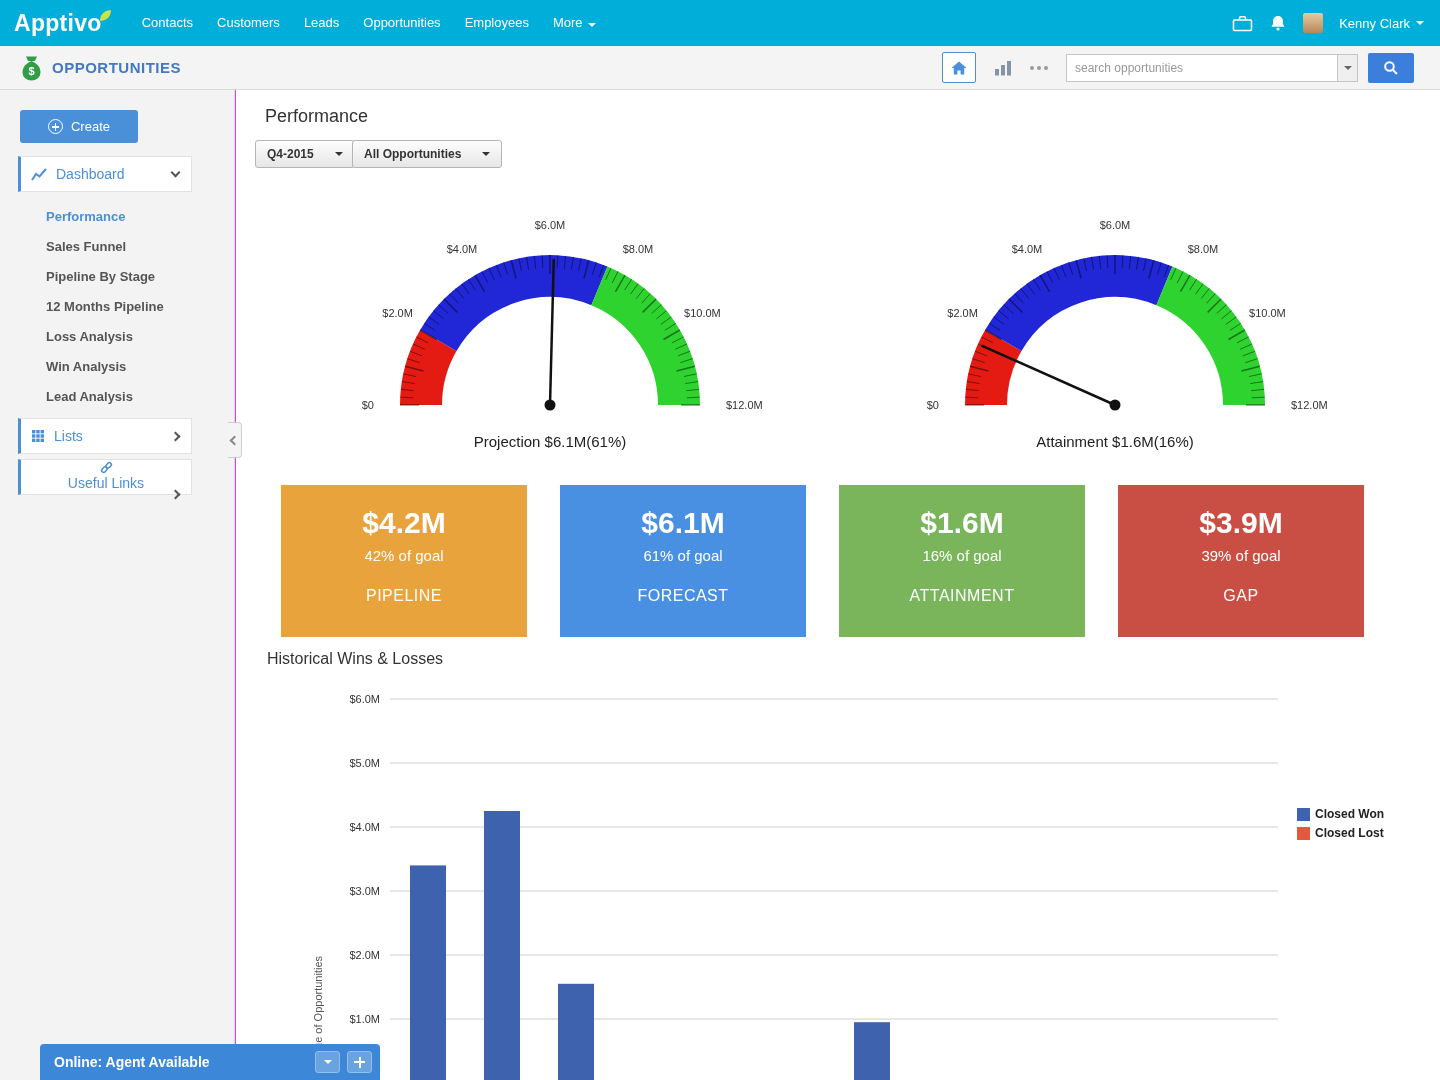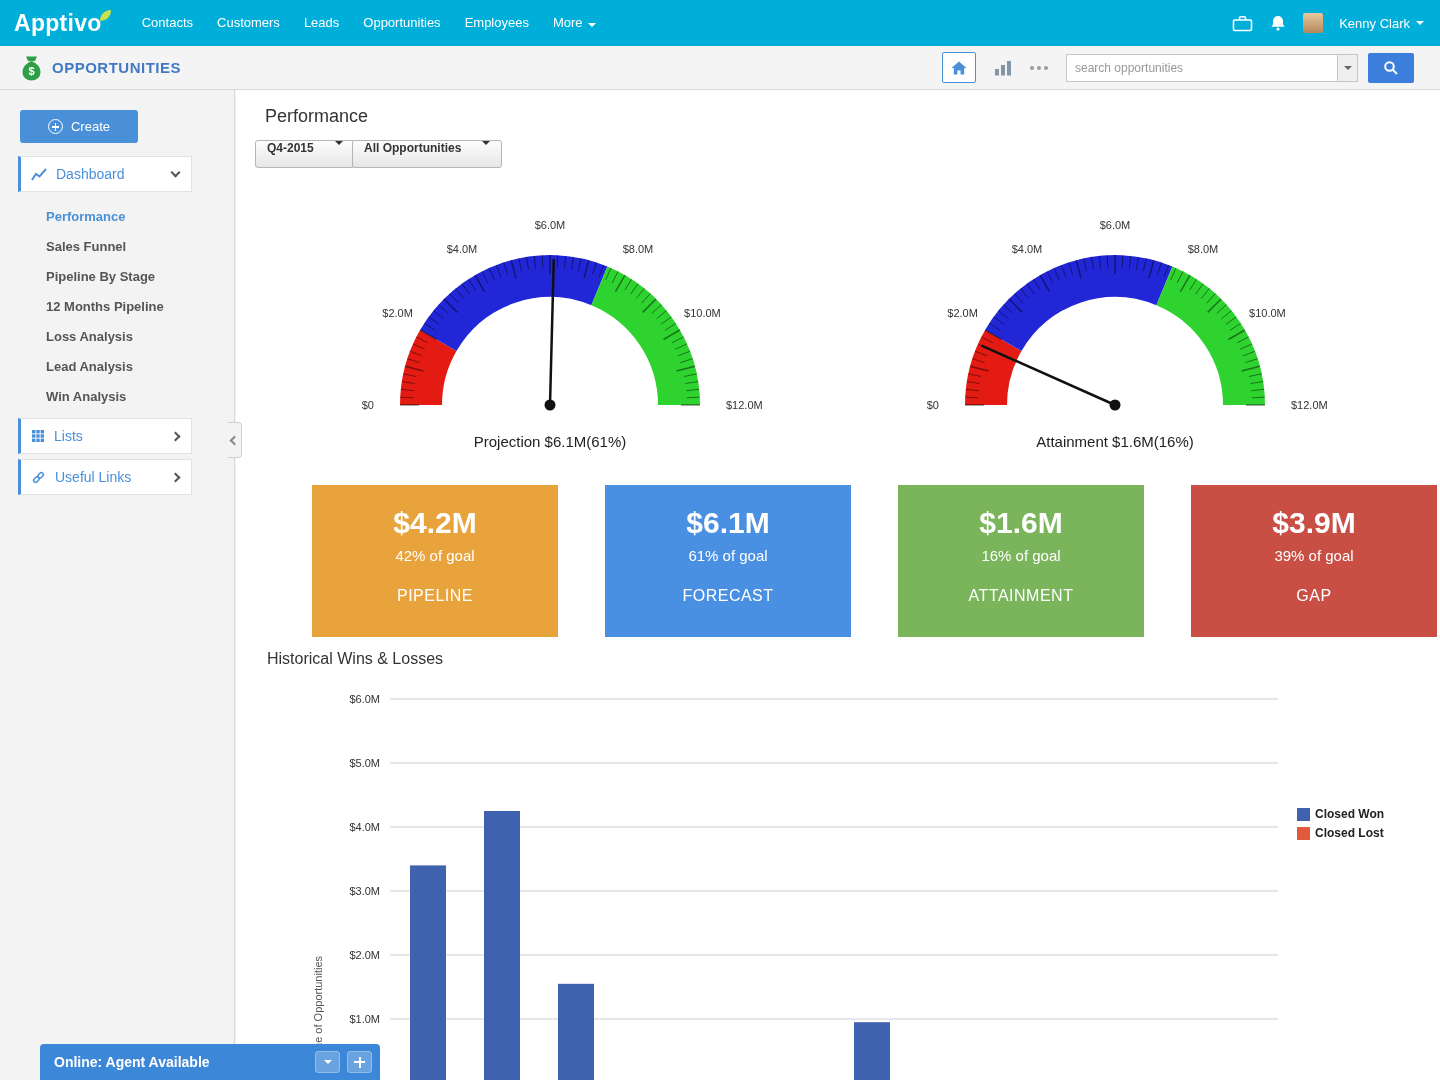--- a/index.html
+++ b/index.html
@@ -1,17 +1,17 @@
 <!DOCTYPE html>
 <html><head>
 <meta charset="utf-8">
 <style>
   html,body{margin:0;padding:0;background:#e9e9e9;}
   *{box-sizing:border-box;}
-  .page{position:relative;width:1440px;height:1080px;overflow:hidden;background:#fef9c3;
+  .page{position:relative;width:1440px;height:1080px;overflow:hidden;background:#d946ef;
         font-family:"Liberation Sans",sans-serif;color:#333;}
   svg text{font-family:"Liberation Sans",sans-serif;}
 
   
   .topnav{position:absolute;top:0;left:0;right:0;height:46px;background:#00aeda;
           display:flex;align-items:center;color:#fff;}
   .brand{display:flex;align-items:flex-start;margin-left:14px;font-size:23px;font-weight:bold;
          letter-spacing:.3px;cursor:pointer;}
   .brand svg{margin:-1px 0 0 -3px;}
   .topmenu{display:flex;margin-left:18px;}
@@ -67,31 +67,31 @@
   .side-item.active{color:#4a90d9;}
   .collapse-tab{position:absolute;left:228px;top:422px;width:14px;height:36px;background:#f4f4f4;
                 border:1px solid #cfcfcf;border-left:none;border-radius:0 4px 4px 0;display:flex;
                 align-items:center;justify-content:center;cursor:pointer;z-index:5;}
 
   
   .main{position:absolute;left:236px;top:90px;right:0;bottom:0;background:#fff;}
   .section-title{position:absolute;left:29px;top:16px;font-size:18px;color:#333;font-weight:normal;margin:0;}
   .filter-btn{position:absolute;top:50px;height:28px;background:linear-gradient(#fdfdfd,#e6e6e6);
               border:1px solid #b5b5b5;border-radius:3px;font-size:12px;font-weight:bold;color:#333;
-              padding:0 11px;display:flex;gap:21px;cursor:pointer;
+              padding:0 11px;display:flex;align-items:center;gap:21px;cursor:pointer;
               font-family:"Liberation Sans",sans-serif;}
   .filter-period{left:19px;}
   .filter-scope{left:116px;}
 
   .gauge{position:absolute;top:130px;width:440px;}
   .gauge-projection{left:94px;}
   .gauge-attainment{left:659px;}
   .gauge-caption{text-align:center;font-size:15px;color:#222;margin-top:9px;}
 
-  .kpi-row{position:absolute;top:395px;left:76px;display:flex;gap:47px;}
+  .kpi-row{position:absolute;top:395px;left:45px;display:flex;gap:33px;}
   .kpi{width:246px;height:152px;color:#fff;text-align:center;}
   .kpi-value{font-size:30px;font-weight:bold;padding-top:21px;}
   .kpi-sub{font-size:15px;margin-top:7px;}
   .kpi-label{font-size:16px;margin-top:23px;letter-spacing:.5px;}
 
   .history-title{position:absolute;left:31px;top:560px;font-size:16px;color:#333;font-weight:normal;margin:0;}
   .history-chart{position:absolute;left:64px;top:590px;width:1040px;height:400px;}
   .chart-legend{position:absolute;left:1061px;top:717px;display:flex;flex-direction:column;gap:5px;}
   .legend-item{display:flex;align-items:center;gap:5px;cursor:pointer;}
   .legend-swatch{width:13px;height:13px;display:inline-block;}
@@ -208,22 +208,22 @@
           <span class="chev down"></span>
         </span>
     </div>
 
     <div class="side-items">
         <div class="side-item active">Performance</div>
         <div class="side-item">Sales Funnel</div>
         <div class="side-item">Pipeline By Stage</div>
         <div class="side-item">12 Months Pipeline</div>
         <div class="side-item">Loss Analysis</div>
+        <div class="side-item">Win Analysis</div>
         <div class="side-item">Lead Analysis</div>
-        <div class="side-item">Win Analysis</div>
       </div>
 
     <div class="side-row" style="top:328px;">
       <span class="row-icon">
         <svg width="14" height="14" viewBox="0 0 14 14">
           <g fill="#4a90d9">
             <rect x="1" y="1" width="3.4" height="3.4"></rect>
               <rect x="5.3" y="1" width="3.4" height="3.4"></rect>
               <rect x="9.6" y="1" width="3.4" height="3.4"></rect>
             <rect x="1" y="5.3" width="3.4" height="3.4"></rect>
@@ -234,21 +234,21 @@
               <rect x="9.6" y="9.6" width="3.4" height="3.4"></rect>
           </g>
         </svg>
       </span>
       <span>Lists</span>
       <span class="chev-box">
           <span class="chev right"></span>
         </span>
     </div>
 
-    <div class="side-row" style="top:369px;">
+    <div class="side-row" style="top:369px;flex-direction:column;">
       <span class="row-icon">
         <svg width="15" height="15" viewBox="0 0 15 15">
           <g transform="rotate(-45 7.5 7.5)" fill="none" stroke="#4a90d9" stroke-width="1.5">
             <rect x="1.5" y="5.5" width="6" height="4" rx="2"></rect>
             <rect x="7.5" y="5.5" width="6" height="4" rx="2"></rect>
           </g>
         </svg>
       </span>
       <span>Useful Links</span>
       <span class="chev-box">

